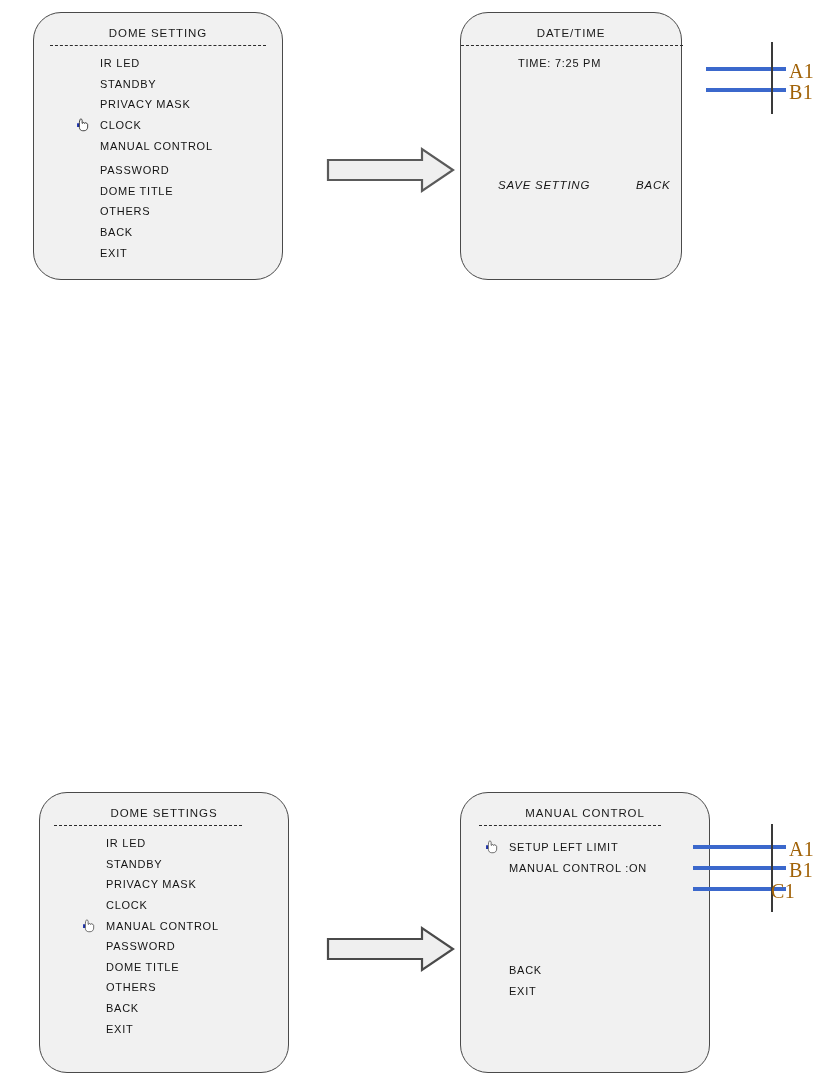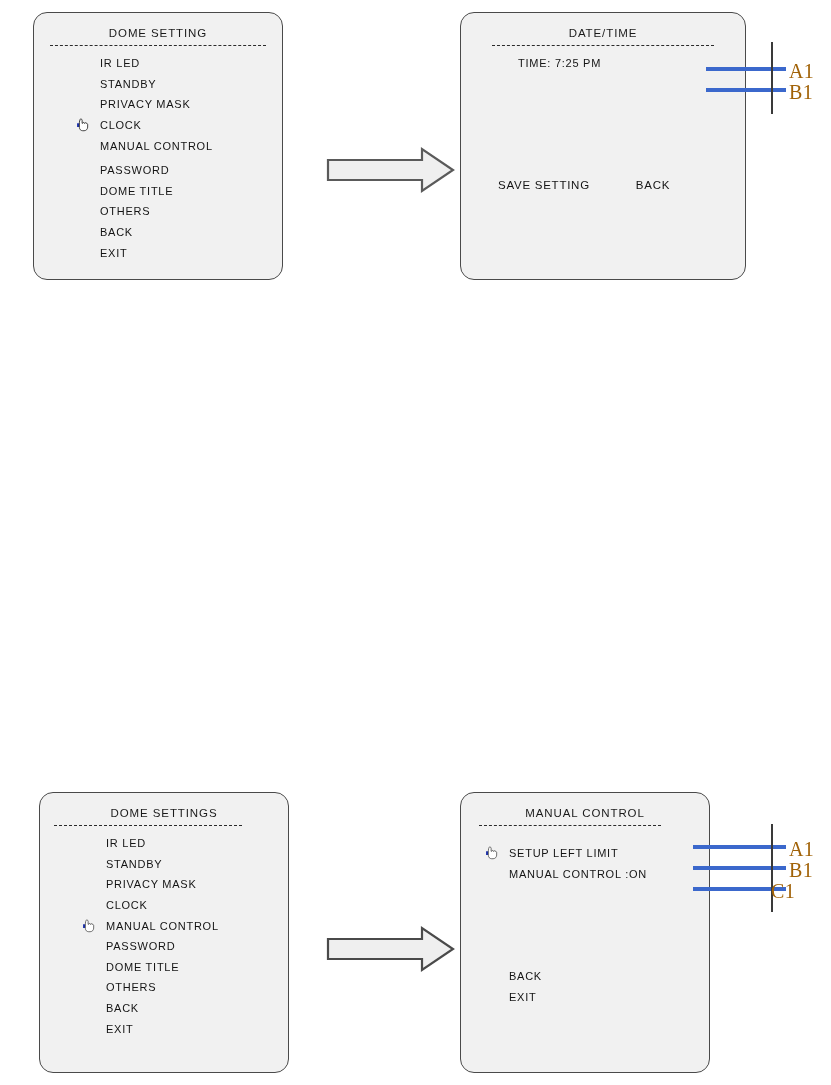--- a/index.html
+++ b/index.html
@@ -14,21 +14,21 @@
     position: relative;
     font-family: "Liberation Sans", sans-serif;
     overflow: hidden;
   }
 
   
   .panel {
     position: absolute;
     background: #f1f1f1;
     border: 1.4px solid #4a4a4a;
-    border-radius: 14px;
+    border-radius: 28px;
     box-sizing: border-box;
   }
   .panel-title {
     text-align: center;
     font-size: 11.5px;
     letter-spacing: 0.9px;
     color: #1a1a1a;
     font-weight: 500;
     margin-top: 14px;
   }
@@ -163,35 +163,35 @@
     <div class="menu-row">
       <span class="menu-label">EXIT</span>
     </div>
   </div>
 </div>
 
 <svg class="block-arrow" style="left:326px; top:146px;" width="130" height="48" viewBox="0 0 130 48">
   <path d="M2 14 L96 14 L96 3 L127 24 L96 45 L96 34 L2 34 Z" fill="#efefef" stroke="#5a5a5a" stroke-width="2.2" stroke-linejoin="miter"></path>
 </svg>
 
-<div class="panel" id="panel-date-time" style="left:460px; top:12px; width:286px; height:268px;">
+<div class="panel" id="panel-date-time" style="left:460px; top:12px; width:222px; height:268px;">
 
   <div class="panel-title">DATE/TIME</div>
 
   <div class="sep" style="width:222px;"></div>
 
   <div class="menu" style="margin-left:47px; margin-top:1px;">
 
 
     <div class="menu-row" style="margin-left:10px;">
       <span class="menu-label">TIME: 7:25 PM</span>
     </div>
   </div>
 
-  <div class="footer-row" style="margin-left:37px; margin-top:105px;">
+  <div class="footer-row" style="margin-left:37px; margin-top:105px;font-style:italic;">
     <span>SAVE SETTING</span>
     <span style="margin-left:46px;">BACK</span>
   </div>
 </div>
 
 <div class="callout-line" style="left:706px; top:67px; width:80px;"></div>
 <div class="callout-line" style="left:706px; top:88px; width:80px;"></div>
 <div class="guide-rail" style="left:771px; top:42px; height:72px;"></div>
 <div class="callout-label" style="left:789px; top:61px;">A1</div>
 <div class="callout-label" style="left:789px; top:82px;">B1</div>
@@ -258,21 +258,21 @@
 <svg class="block-arrow" style="left:326px; top:925px;" width="130" height="48" viewBox="0 0 130 48">
   <path d="M2 14 L96 14 L96 3 L127 24 L96 45 L96 34 L2 34 Z" fill="#efefef" stroke="#4a4a4a" stroke-width="2.2" stroke-linejoin="miter"></path>
 </svg>
 
 <div class="panel" id="panel-manual-control" style="left:460px; top:792px; width:250px; height:281px;">
 
   <div class="panel-title">MANUAL CONTROL</div>
 
   <div class="sep long-dash" style="width:182px; margin-left:18px;"></div>
 
-  <div class="menu" style="margin-left:48px; margin-top:17px;">
+  <div class="menu" style="margin-left:48px; margin-top:11px;">
 
     <div class="menu-row">
       <svg class="cursor-icon" viewBox="0 0 16 16">
         <path d="M2.2 6.0 L2.2 10.2 L4.3 10.2 L4.3 6.0 Z" fill="#1b2fa8"></path>
         <path d="M5.0 3.0 C5.0 2.1 5.7 1.5 6.5 1.6 C7.2 1.7 7.6 2.3 7.6 3.0 L7.6 6.2
                  L8.2 6.2 C8.2 5.7 8.6 5.3 9.1 5.3 C9.6 5.3 10.0 5.7 10.0 6.2
                  L10.6 6.2 C10.6 5.8 11.0 5.5 11.4 5.5 C11.9 5.5 12.2 5.8 12.2 6.3
                  L12.7 6.4 C13.2 6.5 13.5 6.9 13.5 7.4 L13.5 10.2
                  C13.5 12.4 11.9 14.1 9.7 14.1 L8.2 14.1 C6.2 14.1 4.7 12.6 4.7 10.6
                  L4.7 5.0 Z" fill="#ffffff" stroke="#4a4a4a" stroke-width="0.85" stroke-linejoin="round"></path>

